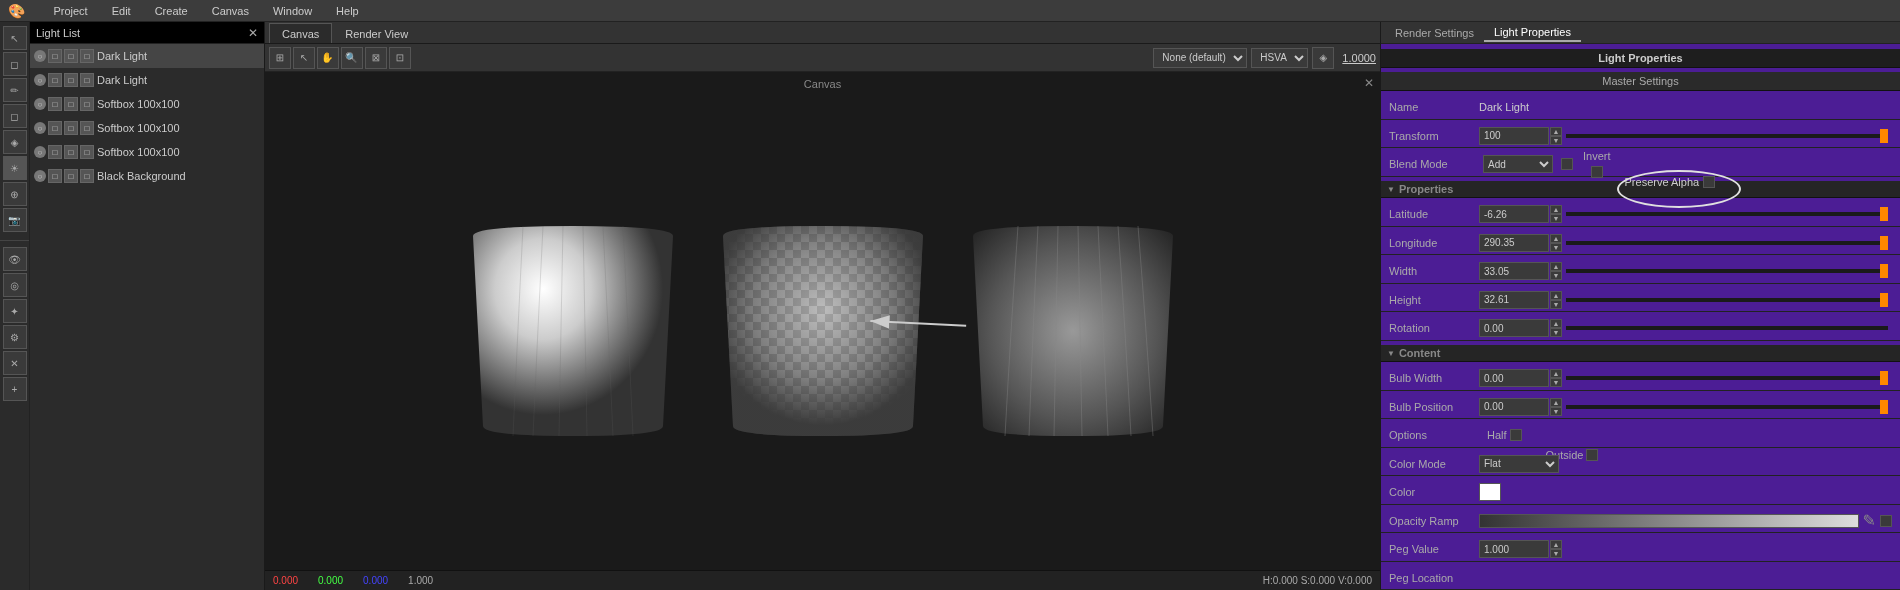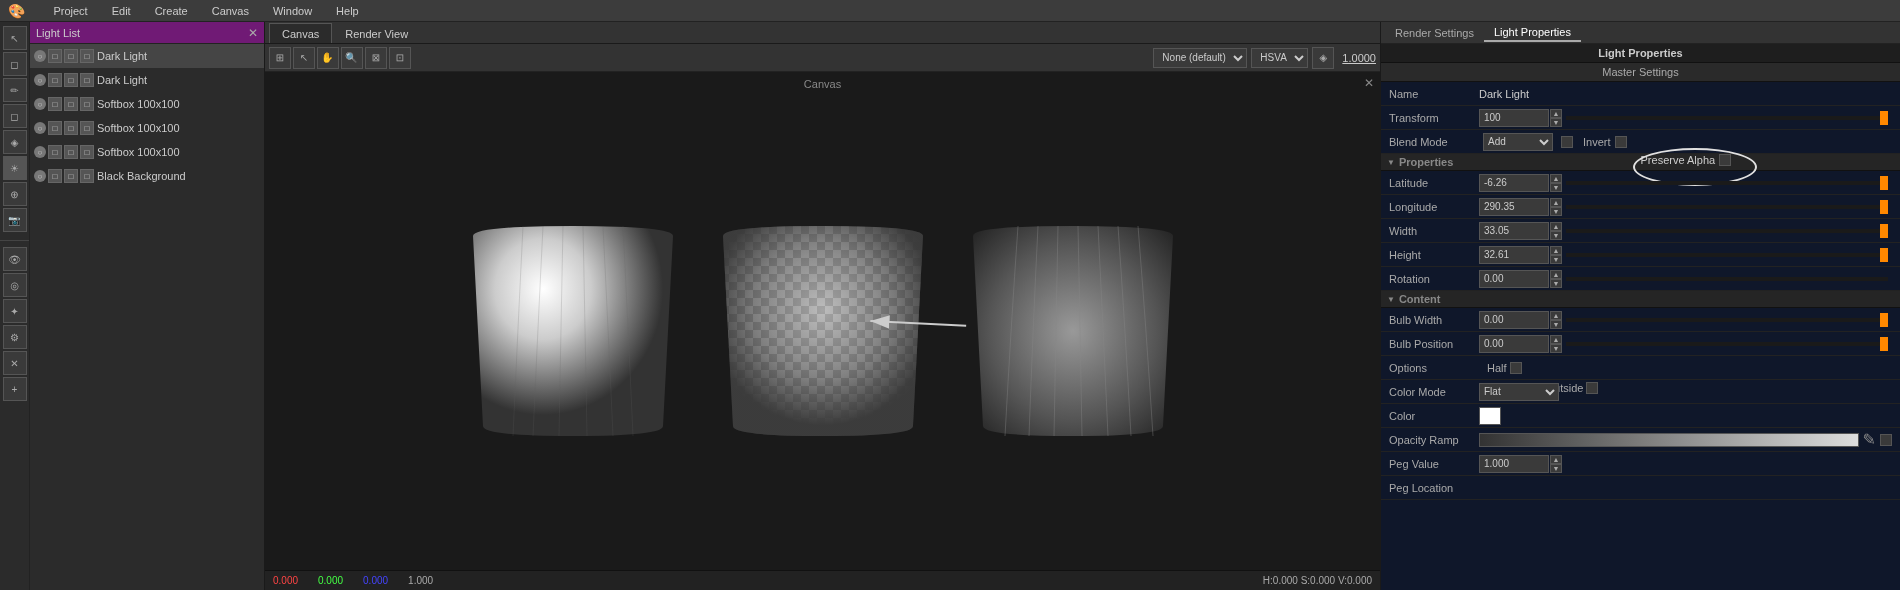--- a/index.html
+++ b/index.html
@@ -69,21 +69,21 @@
       width: 235px;
       background: #2b2b2b;
       display: flex;
       flex-direction: column;
       border-right: 1px solid #1a1a1a;
     }
     .panel-header {
       display: flex;
       align-items: center;
       justify-content: space-between;
-      background: #701a75;
+      background: #000000;
       padding: 3px 6px;
       border-bottom: 1px solid #222;
       height: 22px;
       text-align: right;
     }
     .panel-header-title {
       font-size: 11px;
       color: #ccc;
     }
     .panel-close {
@@ -247,25 +247,26 @@
       position: absolute;
       top: 0; left: 0;
       width: 100%;
       height: 100%;
       pointer-events: none;
     }
 
     
     .right-panel {
       width: 520px;
-      background: #0f172a;
+      background: #4c1d95;
       display: flex;
       flex-direction: column;
       border-left: 1px solid #1a1a1a;
       overflow-y: auto;
+      justify-content: space-between;
     }
     .right-panel-tabs {
       display: flex;
       background: #333;
       height: 22px;
       align-items: center;
       border-bottom: 1px solid #222;
       padding: 0 4px;
     }
     .right-tab {
@@ -699,21 +700,21 @@
       </div>
     </div>
 
 
     <div class="blend-row">
       <span class="blend-label">Blend Mode</span>
       <select class="blend-select">
         <option>Add</option>
       </select>
       <div style="width:12px; height:12px; background:#3a3a3a; border:1px solid #555; margin-left:4px; cursor:pointer;"></div>
-      <div class="blend-checkbox-row" style="margin-left:6px;">
+      <div class="blend-checkbox-row" style="margin-left:6px;flex-direction:column;">
         <span class="blend-checkbox-label">Invert</span>
         <div class="small-checkbox"></div>
       </div>
 
       <div class="preserve-alpha-highlight" style="margin-left:10px; position:relative;margin-top:36px;">
         <span style="font-size:11px; color:#ccc;">Preserve Alpha</span>
         <div class="small-checkbox" style="margin-left:4px;"></div>
       </div>
     </div>
 

